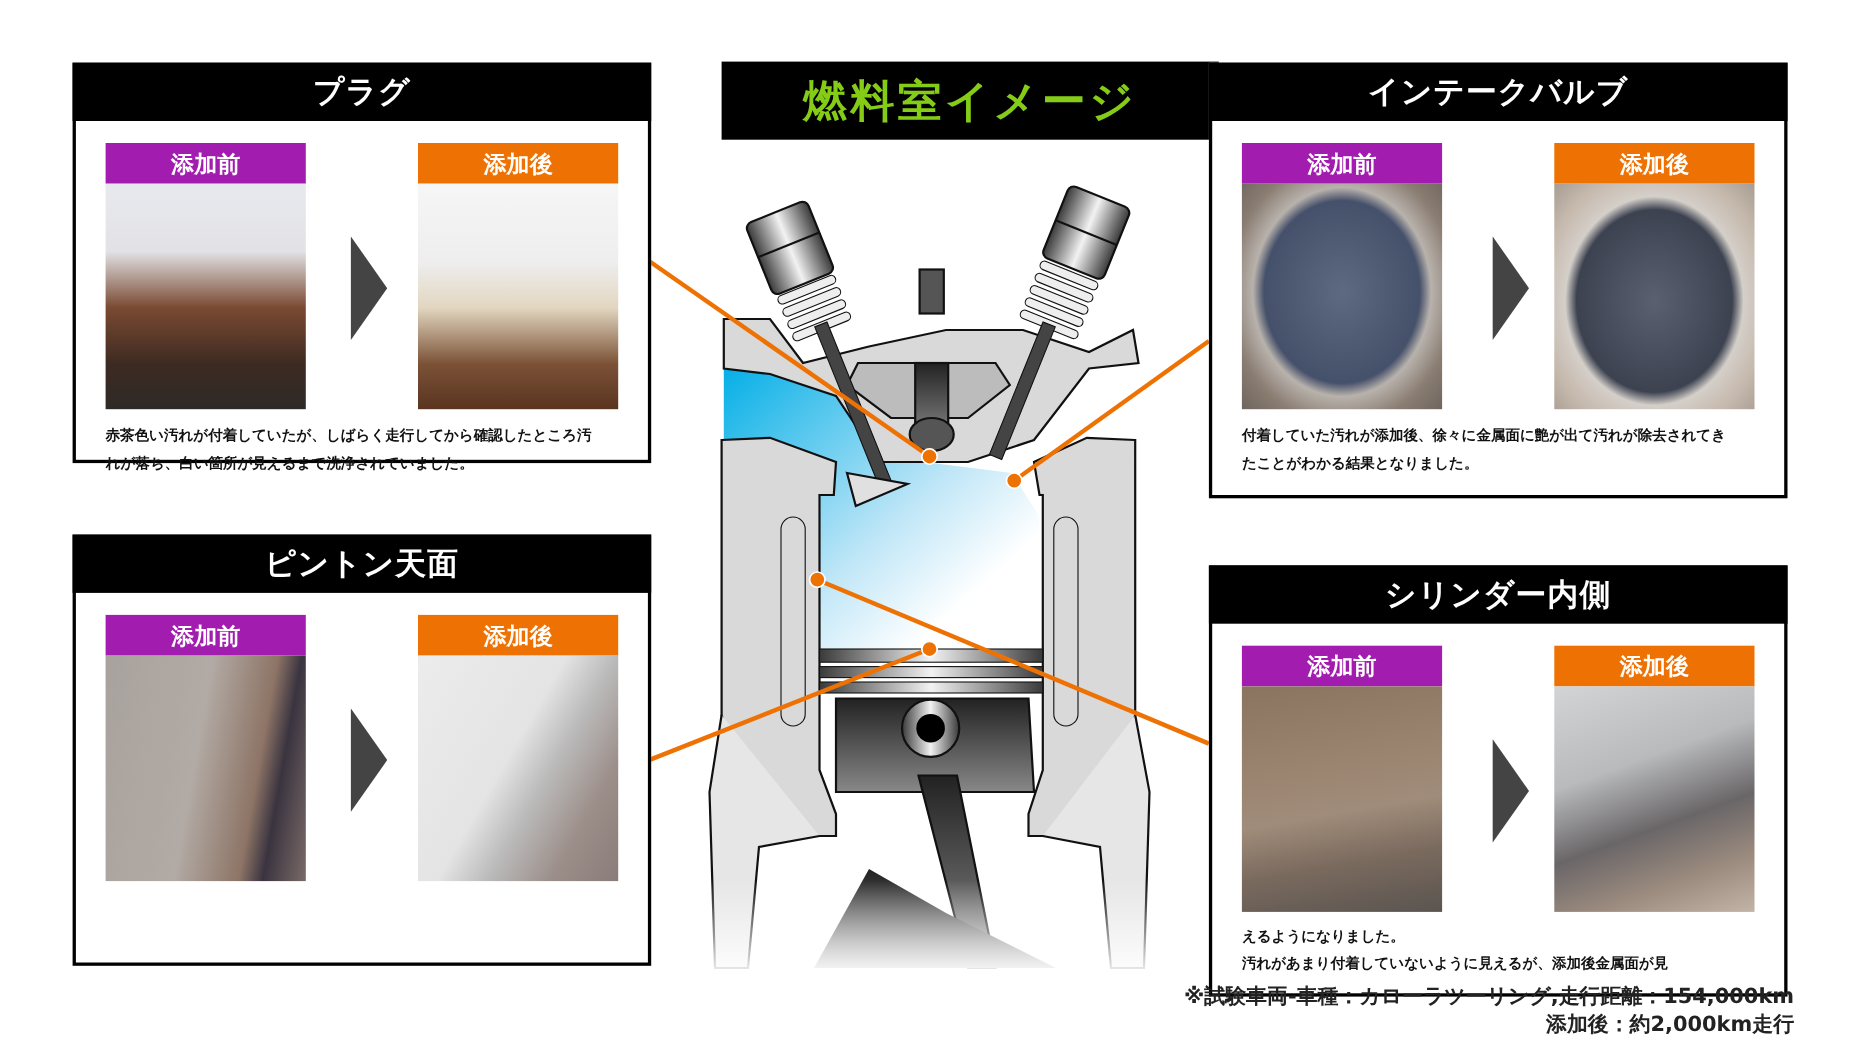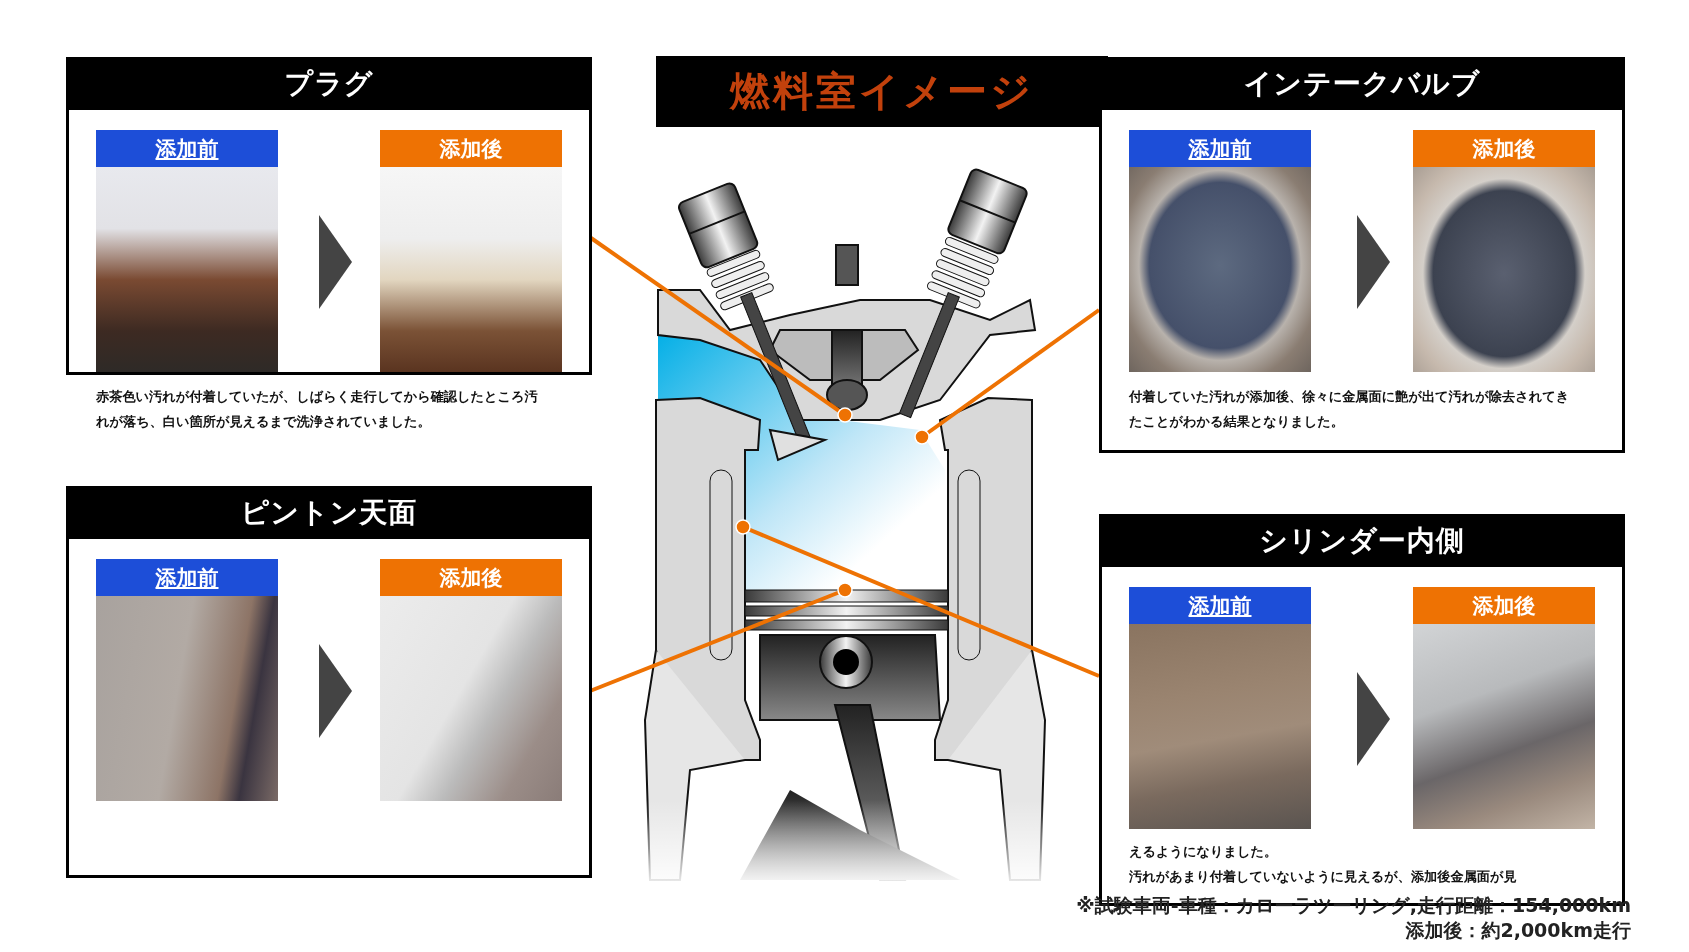--- a/index.html
+++ b/index.html
@@ -1,25 +1,25 @@
 <!DOCTYPE html>
 <html><head>
 <meta charset="utf-8">
 <style>
   html,body{margin:0;padding:0;background:#fff;}
   body{width:1689px;height:952px;position:relative;overflow:hidden;font-family:"DejaVu Sans","Liberation Sans",sans-serif;}
   .card{position:absolute;width:526px;box-sizing:border-box;border:3px solid #000;background:#fff;}
   .card-header{height:53px;background:#000;color:#fff;font-weight:bold;font-size:28px;display:flex;align-items:center;justify-content:center;letter-spacing:1px;margin:-3px -3px 0 -3px;}
   .label{position:absolute;width:182px;height:37px;color:#fff;font-weight:bold;font-size:21px;display:flex;align-items:center;justify-content:center;}
-  .label.before{background:#1d4ed8;text-decoration:underline;}
+  .label.before{background:#a21caf;}
   .label.after{background:#ee7203;}
   .photo{position:absolute;width:182px;overflow:hidden;}
   .arrow{position:absolute;width:0;height:0;border-top:47px solid transparent;border-bottom:47px solid transparent;border-left:33px solid #444;}
   .desc{position:absolute;left:27px;right:22px;font-size:13.2px;font-weight:bold;color:#111;line-height:25px;}
-  .center-title{position:absolute;left:656px;top:56px;width:452px;height:71px;background:#000;color:#c2410c;font-weight:bold;font-size:40px;display:flex;align-items:center;justify-content:center;letter-spacing:3px;}
+  .center-title{position:absolute;left:656px;top:56px;width:452px;height:71px;background:#000;color:#84cc16;font-weight:bold;font-size:40px;display:flex;align-items:center;justify-content:center;letter-spacing:3px;}
   .note{position:absolute;right:58px;font-size:19px;font-weight:bold;color:#222;text-align:left;}
   svg{position:absolute;left:0;top:0;}
 </style>
 </head>
 <body>
 
 <svg width="1689" height="952">
   <defs>
     <linearGradient id="chamber" x1="0" y1="0" x2="1" y2="1">
       <stop offset="0" stop-color="#00aee6"></stop>
@@ -100,21 +100,21 @@
   <g fill="#ee7203" stroke="#fff" stroke-width="1.5">
     <circle cx="845" cy="415" r="7"></circle>
     <circle cx="922" cy="437" r="7"></circle>
     <circle cx="743" cy="527" r="7"></circle>
     <circle cx="845" cy="590" r="7"></circle>
   </g>
 </svg>
 
 <div class="center-title">燃料室イメージ</div>
 
-<div class="card" style="left:66px;top:57px;height:318px;">
+<div class="card" style="left:66px;top:57px;height:364px;">
   <div class="card-header">プラグ</div>
   <div class="label before" style="left:27px;top:70px;">添加前</div>
   <div class="photo" style="left:27px;top:107px;height:205px;background:linear-gradient(180deg,#e8e9ee 0%,#e2e2e6 30%,#7a4a32 55%,#3d2a22 80%,#2e2a27 100%);"></div>
   <div class="arrow" style="left:250px;top:155px;"></div>
   <div class="label after" style="left:311px;top:70px;">添加後</div>
   <div class="photo" style="left:311px;top:107px;height:205px;background:linear-gradient(180deg,#f6f6f6 0%,#eeeeee 35%,#e2d6c0 55%,#7b5236 80%,#5a3420 100%);"></div>
   <div class="desc" style="top:324px;">
     <div>赤茶色い汚れが付着していたが、しばらく走行してから確認したところ汚</div>
     <div>れが落ち、白い箇所が見えるまで洗浄されていました。</div>
   </div>

